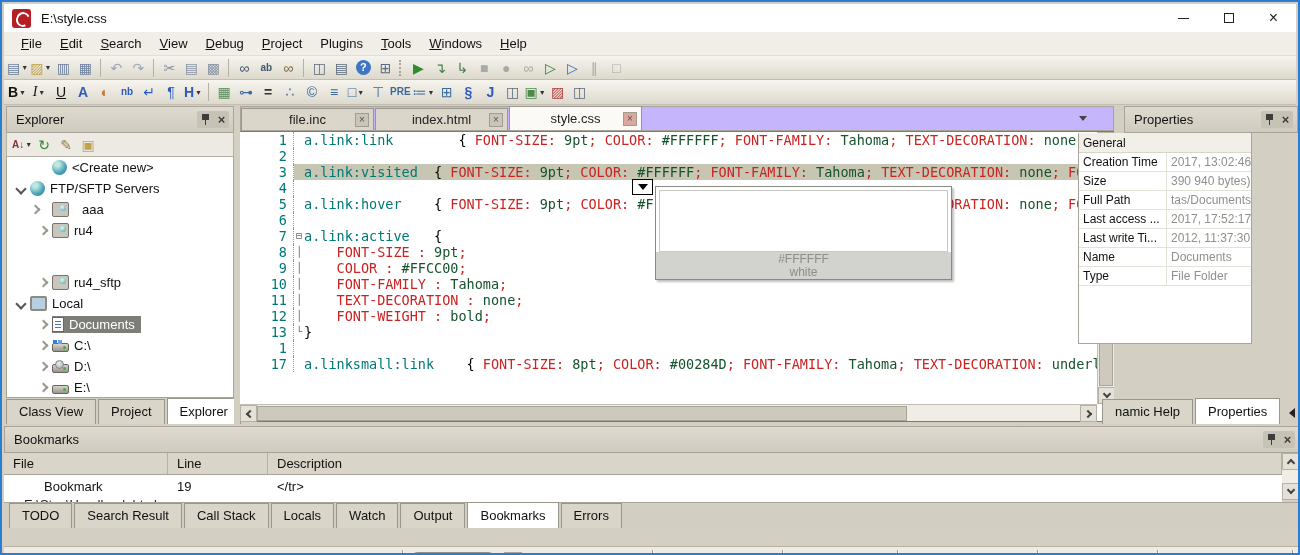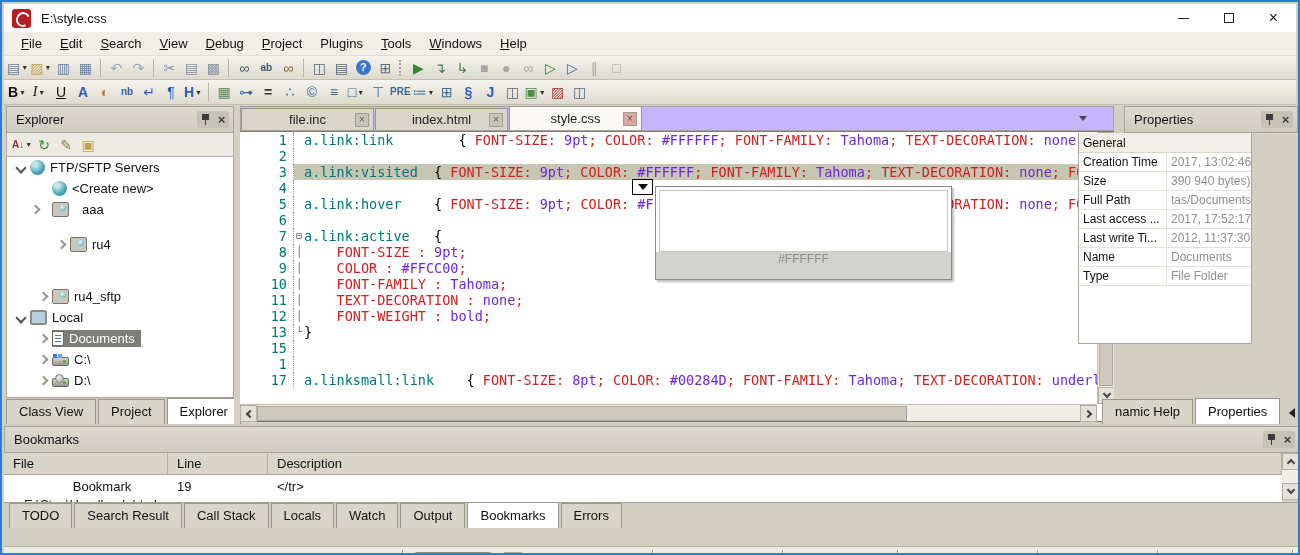--- a/index.html
+++ b/index.html
@@ -80,21 +80,21 @@
   .tablist-btn { position:absolute; right:22px; bottom:6px; width:16px; height:12px; display:flex; align-items:center; justify-content:center; }
   .tablist-btn i { display:block; width:0; height:0; border-left:4px solid transparent; border-right:4px solid transparent; border-top:5px solid #444; border-bottom:none; box-shadow:0 -7px 0 -5px #444; }
 
   .ed-frame { position:absolute; left:238px; top:129px; width:874px; height:291px; background:#fff; border:1px solid #7d7a70; }
   .code-area { position:absolute; left:238px; top:130px; width:857px; height:272px; background:#fff; overflow:hidden; }
   .cl { display:flex; height:16px; font-family:"DejaVu Sans Mono", monospace; font-size:13.5px; line-height:16px; }
   .cl .ln { width:54px; flex:none; text-align:right; padding-right:6px; color:#007878; border-right:1px dotted #9a9a8e; }
   .cl .fold { width:10px; flex:none; font-size:10px; color:#666; text-align:center; line-height:15px; font-family:"DejaVu Sans Mono", monospace; }
   .cl .code { flex:1; white-space:pre; color:#000; }
   .cl.hl .fold, .cl.hl .code { background:#c6c6b2; }
-  .tok-s { color:#007878; } .tok-p { color:#cc2222; } .tok-v { color:#6d28d9; } .tok-n { color:#000; }
+  .tok-s { color:#007878; } .tok-p { color:#cc2222; } .tok-v { color:#14532d; } .tok-n { color:#000; }
 
   
   .drop-btn { position:absolute; left:630px; top:177px; width:21px; height:16px; background:#fff; border:1px solid #000; display:flex; align-items:center; justify-content:center; z-index:6; }
   .drop-btn i { width:0; height:0; border-left:5px solid transparent; border-right:5px solid transparent; border-top:6px solid #000; display:block; }
   .color-popup { position:absolute; left:653px; top:184px; width:297px; height:94px; border:1px solid #8a8a84; background:#fff; box-shadow:2px 2px 2px rgba(0,0,0,.25); z-index:5; }
   .cp-swatch { position:absolute; left:3px; top:3px; right:3px; height:62px; border:1px solid #c9c9c4; }
   .cp-caption { position:absolute; left:0; bottom:0; right:0; height:27px; background:#d2d2ce; text-align:center; color:#8e8e88; font-size:12px; line-height:13px; padding-top:1px; }
 
   
   .hscroll { position:absolute; left:238px; top:402px; width:857px; height:17px; background:#efede6; border-top:1px solid #c2beb1; display:flex; }
@@ -359,36 +359,36 @@
         <span class="g" style="color: rgb(46, 139, 46);">↻</span>
       </div>
       <div class="tb-btn">
         <span class="g" style="color: rgb(138, 122, 74);">✎</span>
       </div>
       <div class="tb-btn">
         <span class="g" style="color: rgb(194, 162, 78);">▣</span>
       </div>
     </div>
   <div class="exp-tree" id="exp-tree">
+      <div class="tree-row" style="padding-left: 30px;">
+        <span class="chev "></span>
+        <span class="ticon globe"></span>
+        <span>&lt;Create new&gt;</span>
+      </div>
       <div class="tree-row" style="padding-left: 8px;">
         <span class="chev open"></span>
         <span class="ticon globe"></span>
         <span>FTP/SFTP Servers</span>
       </div>
-      <div class="tree-row" style="padding-left: 30px;">
-        <span class="chev "></span>
-        <span class="ticon globe"></span>
-        <span>&lt;Create new&gt;</span>
-      </div>
       <div class="tree-row" style="padding-left: 22px; gap: 8px;">
         <span class="chev closed"></span>
         <span class="ticon server"></span>
         <span>aaa</span>
       </div>
-      <div class="tree-row" style="padding-left: 48px; margin-top: 14px;">
+      <div class="tree-row" style="padding-left: 30px;">
         <span class="chev closed"></span>
         <span class="ticon server"></span>
         <span>ru4</span>
       </div>
       <div class="tree-row" style="padding-left: 30px; margin-top: 31px;">
         <span class="chev closed"></span>
         <span class="ticon server"></span>
         <span>ru4_sftp</span>
       </div>
       <div class="tree-row" style="padding-left: 8px;">
@@ -512,43 +512,39 @@
         <span class="ln">12</span>
         <span class="fold">│</span>
         <span class="code"><span class="tok-n">    </span><span class="tok-p">FONT-WEIGHT : </span><span class="tok-v">bold</span><span class="tok-p">;</span></span>
       </div>
       <div class="cl">
         <span class="ln">13</span>
         <span class="fold">└</span>
         <span class="code"><span class="tok-n">}</span></span>
       </div>
       <div class="cl">
-        <span class="ln">15</span>
-        <span class="fold"></span>
-        <span class="code"></span>
-      </div>
-      <div class="cl">
         <span class="ln">1</span>
         <span class="fold"></span>
         <span class="code"></span>
       </div>
       <div class="cl">
         <span class="ln">17</span>
         <span class="fold"></span>
         <span class="code"><span class="tok-s">a.linksmall:link</span><span class="tok-n">    { </span><span class="tok-p">FONT-SIZE: </span><span class="tok-v">8pt</span><span class="tok-p">; COLOR: </span><span class="tok-v">#00284D</span><span class="tok-p">; FONT-FAMILY: </span><span class="tok-v">Tahoma</span><span class="tok-p">; TEXT-DECORATION: </span><span class="tok-v">underli</span></span>
       </div>
     </div>
 
   <div class="drop-btn">
       <i></i>
     </div>
   <div class="color-popup">
     <div class="cp-swatch" id="cp-swatch" style="background: rgb(255, 255, 255);"></div>
     <div class="cp-caption">
       <div>#FFFFFF</div>
+      <div>white</div>
     </div>
   </div>
 
   <div class="hscroll">
     <div class="sb-btn">
         <i class="sb-chev left"></i>
       </div>
     <div class="h-thumb"></div>
     <div style="flex:1"></div>
     <div class="sb-btn">
@@ -624,21 +620,21 @@
       <i class="close-icon">×</i>
     </span>
   </div>
   <div class="bm-colhead" id="bm-colhead">
       <div class="bm-col" style="width: 164px;">File</div>
       <div class="bm-col" style="width: 100px;">Line</div>
       <div class="bm-col" style="width: 1014px;">Description</div>
     </div>
   <div class="bm-body" id="bm-body">
       <div class="bm-row">
-        <span style="width: 164px; padding-left: 32px; text-align: center;">Bookmark</span>
+        <span style="width: 164px; padding-left: 40px;">Bookmark</span>
         <span style="width: 100px; padding-left: 9px;">19</span>
         <span style="padding-left: 9px;">&lt;/tr&gt;</span>
       </div>
       <div class="bm-clip">E:\Stas\Handbook.html</div>
     </div>
   <div class="bm-vscroll">
     <div class="sb-btn" style="position:absolute; top:0; left:0;">
         <i class="sb-chev up"></i>
       </div>
     <div class="sb-btn" style="position:absolute; bottom:0; left:0;">

